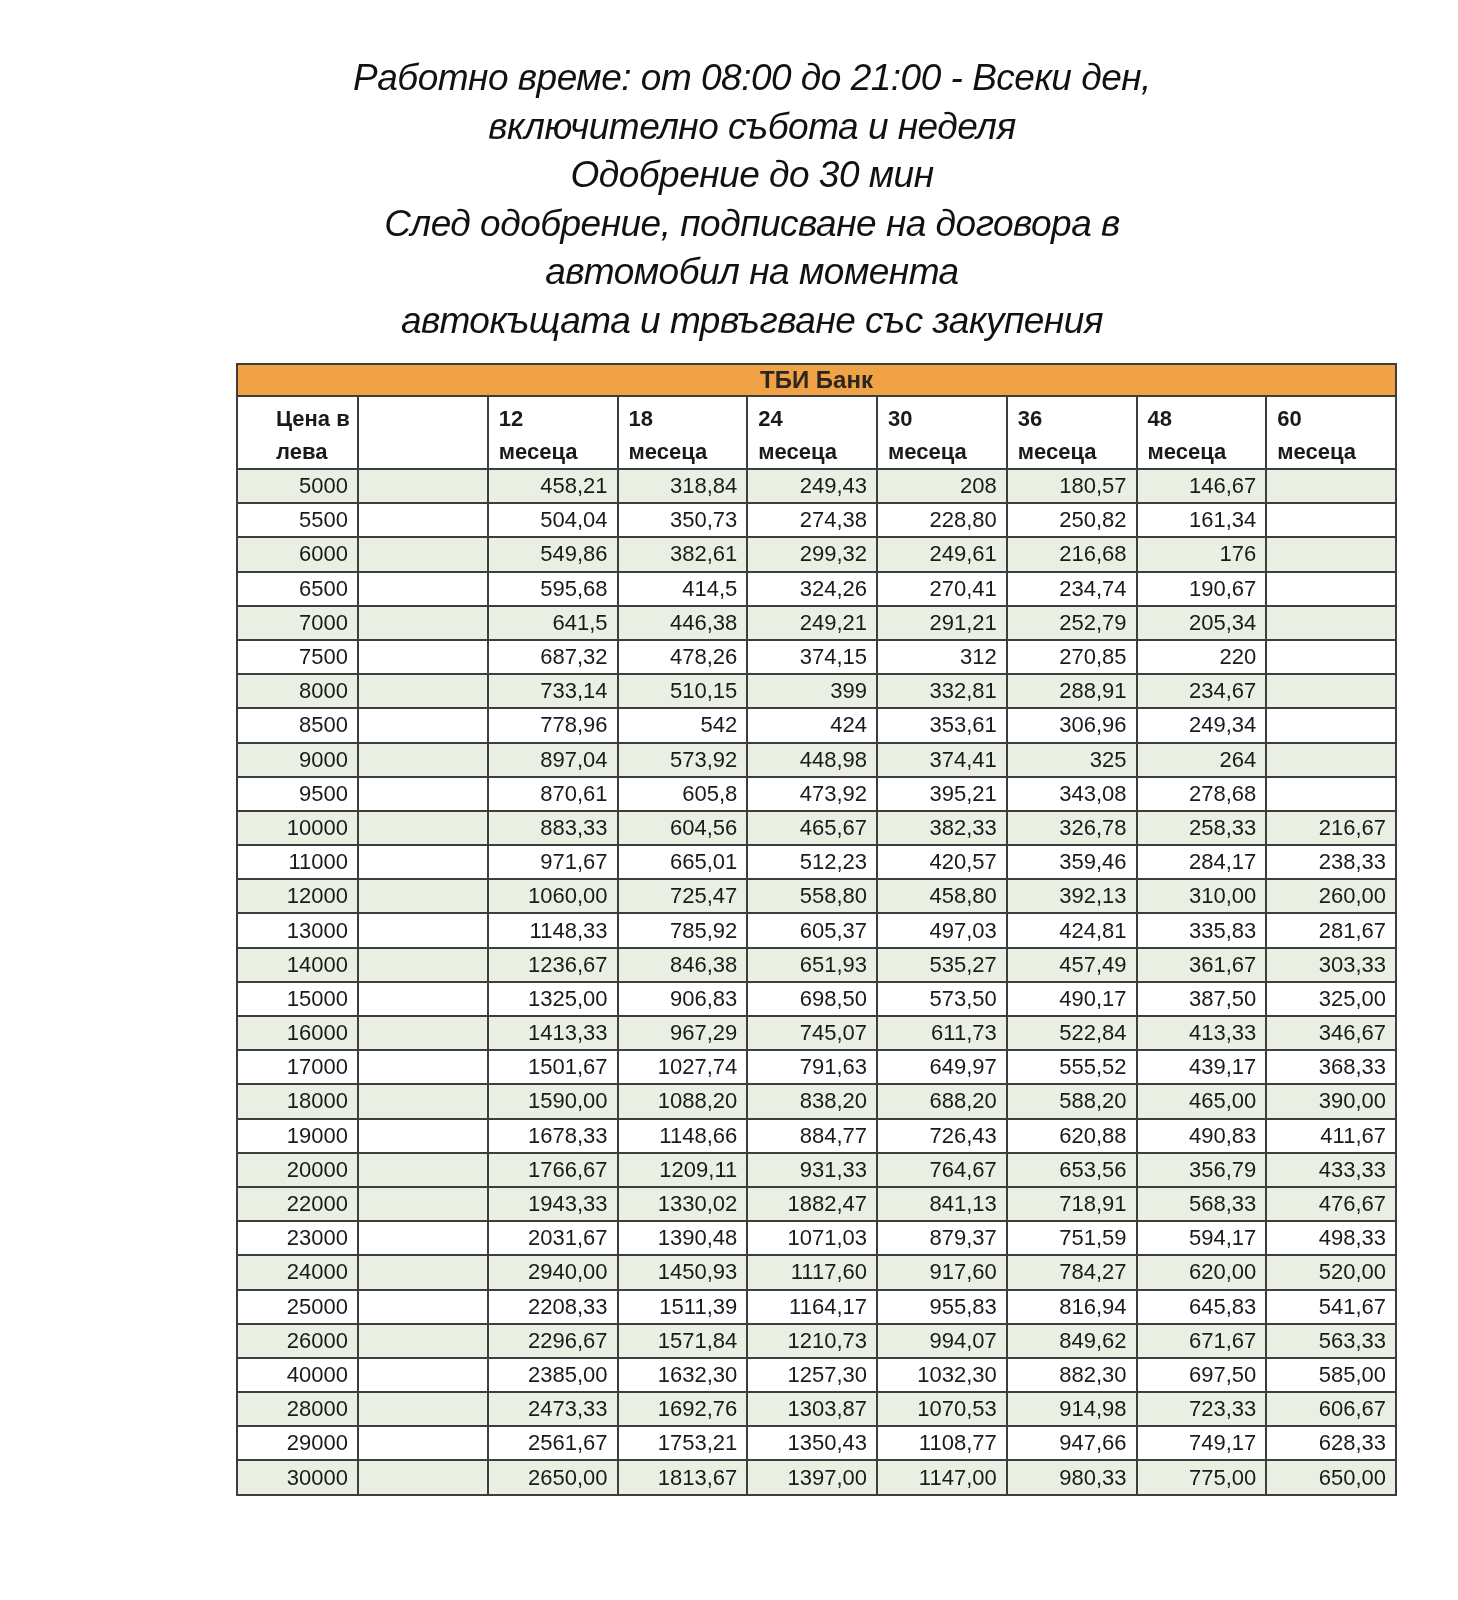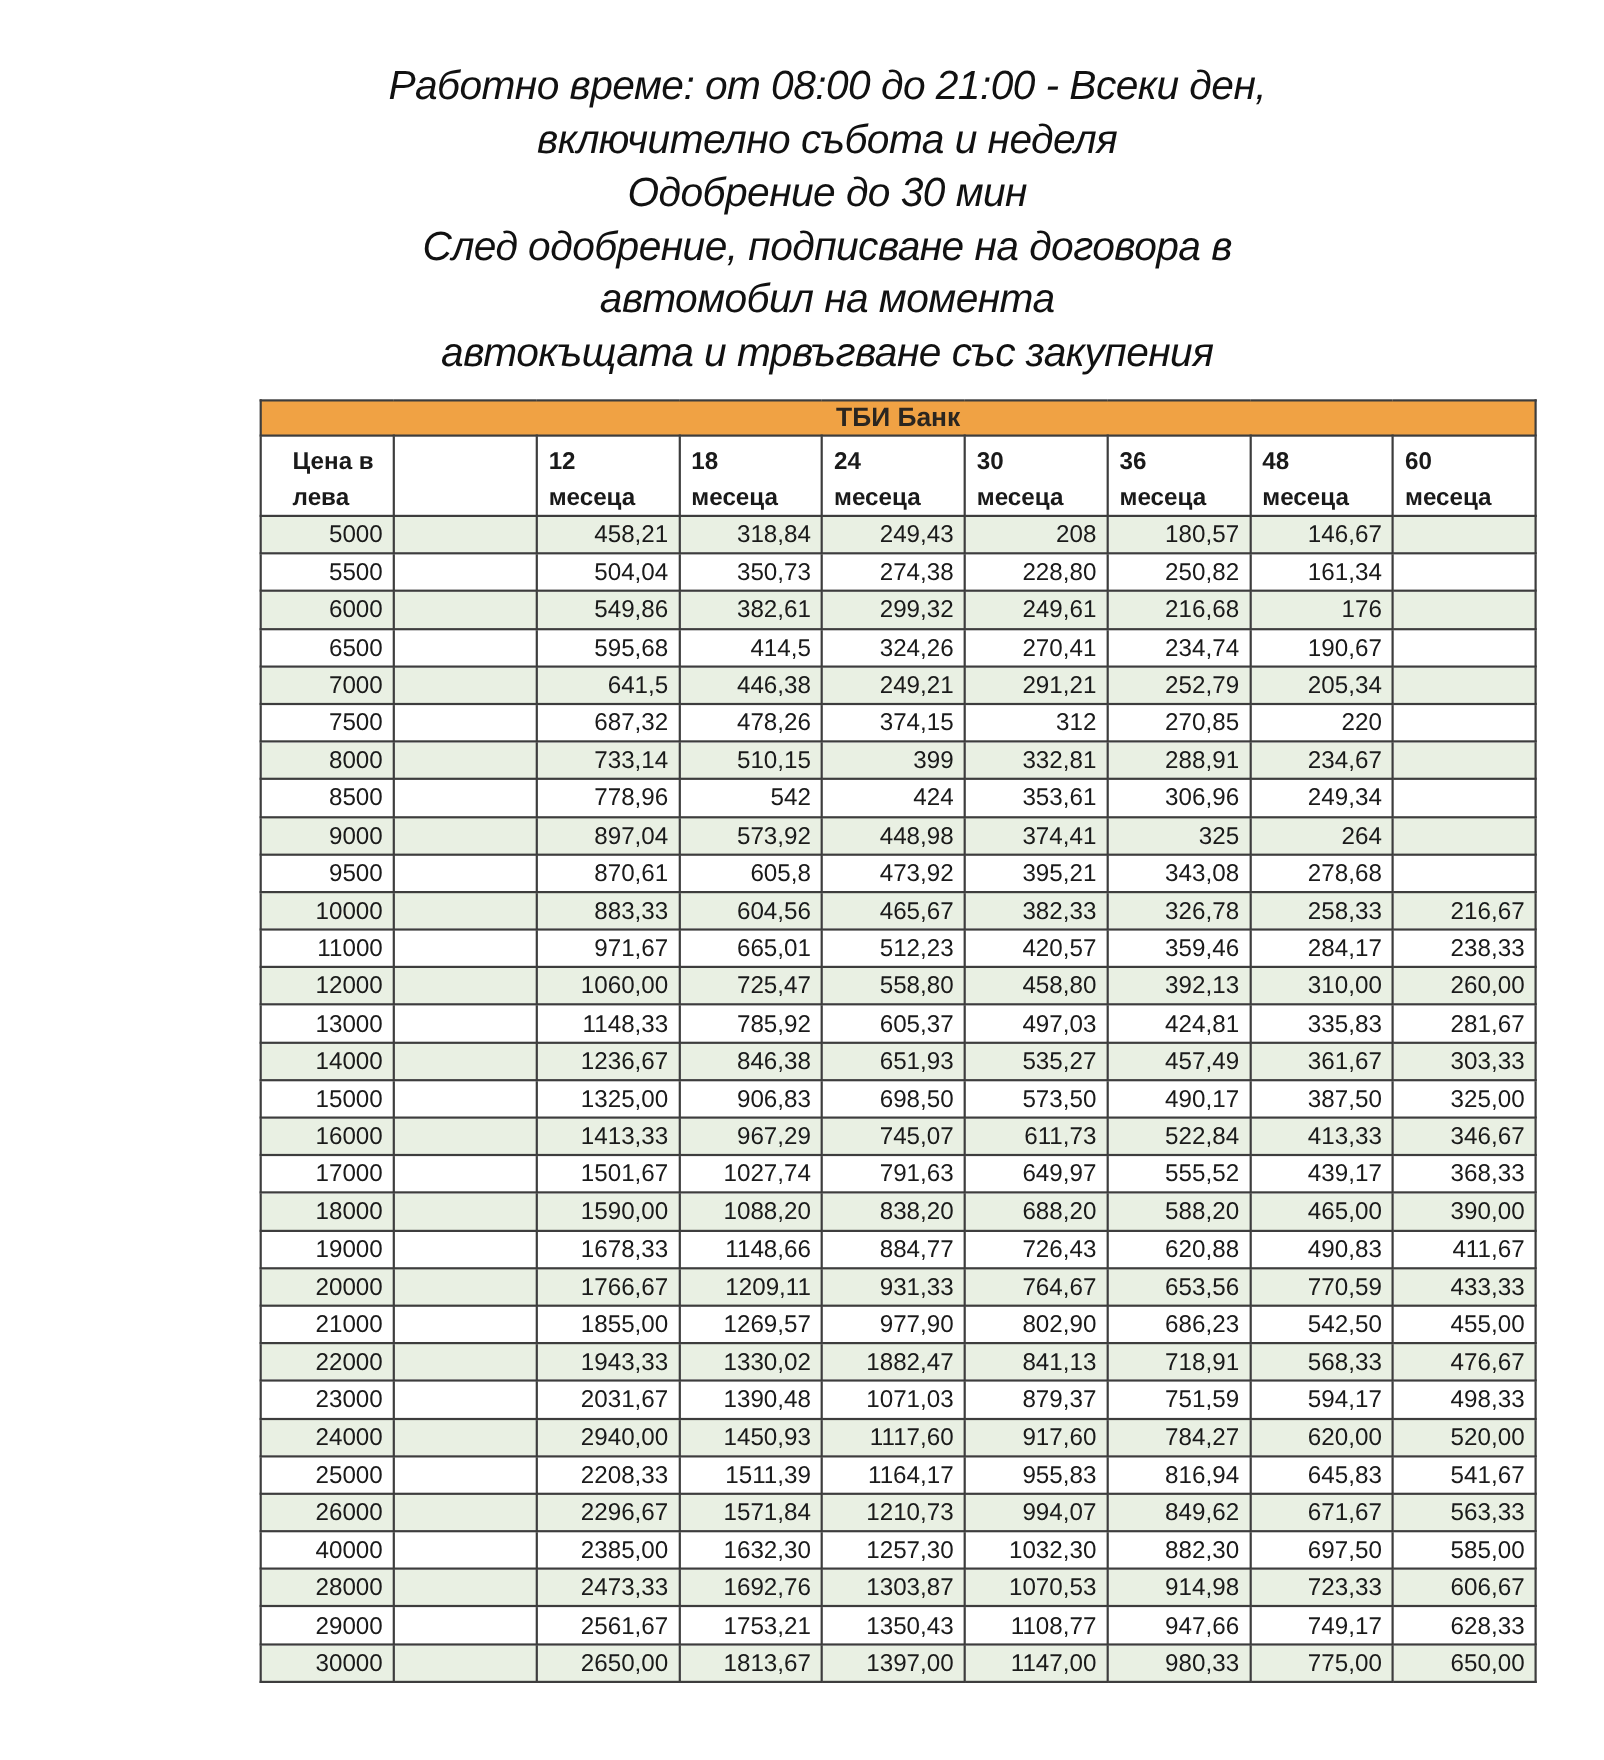--- a/index.html
+++ b/index.html
@@ -42,21 +42,21 @@
   }
   .col-head{
     background:#ffffff;
     height:71px;
     vertical-align:top;
     text-align:left;
     padding:5px 4px 0 10px;
     font-size:22px;font-weight:700;color:#1a1a1a;
     line-height:33px;
   }
-  .col-head.first{padding-left:28px;}
+  .col-head.first{padding-left:38px;}
   tbody td{
     height:34.2px;
     font-size:22px;color:#1a1a1a;
     text-align:right;
     padding:0 9px 0 0;
     background:#ffffff;
     white-space:nowrap;
     overflow:hidden;
   }
   tbody tr.green td{background:var(--green);}
@@ -347,33 +347,22 @@
         <td>411,67</td>
       </tr>
       <tr class="green">
         <td>20000</td>
         <td></td>
         <td>1766,67</td>
         <td>1209,11</td>
         <td>931,33</td>
         <td>764,67</td>
         <td>653,56</td>
-        <td>770,59</td>
+        <td>356,79</td>
         <td>433,33</td>
-      </tr>
-      <tr>
-        <td>21000</td>
-        <td></td>
-        <td>1855,00</td>
-        <td>1269,57</td>
-        <td>977,90</td>
-        <td>802,90</td>
-        <td>686,23</td>
-        <td>542,50</td>
-        <td>455,00</td>
       </tr>
       <tr class="green">
         <td>22000</td>
         <td></td>
         <td>1943,33</td>
         <td>1330,02</td>
         <td>1882,47</td>
         <td>841,13</td>
         <td>718,91</td>
         <td>568,33</td>

